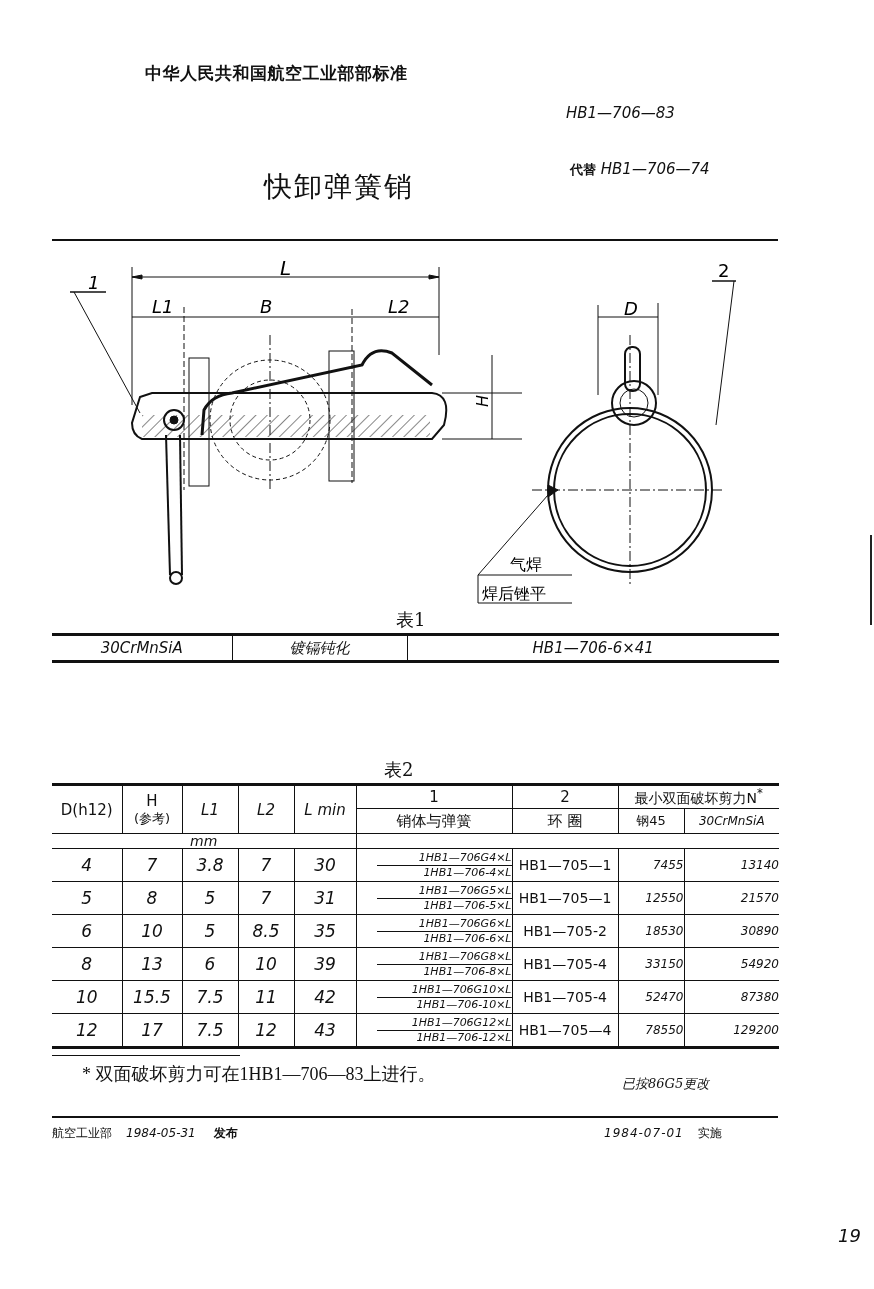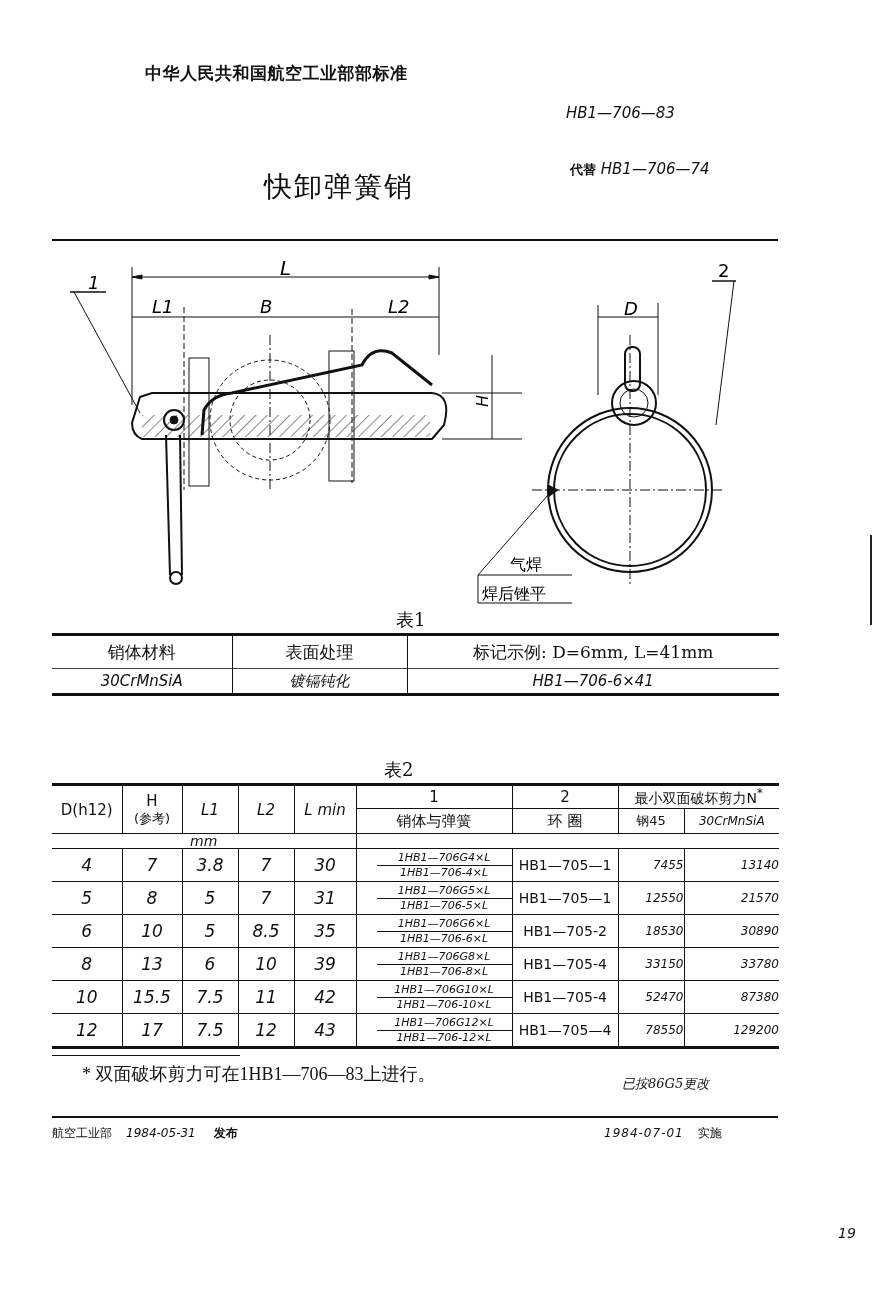--- a/index.html
+++ b/index.html
@@ -20,36 +20,36 @@
     .t1 td:first-child { border-left:none; }
     .t1 tr { border-bottom:1px solid #444; }
     .t1 { border-top:3px solid #111; border-bottom:3px solid #111; }
     .t1 tr.r td { height:24px; font-size:15px; font-style:italic; font-family:"DejaVu Sans", sans-serif; }
     .t2cap { left:384px; top:758px; font-size:18px; font-family:"DejaVu Serif", serif; }
     .t2 { left:52px; top:783px; width:727px; font-size:15px; border-top:3px solid #111; border-bottom:3px solid #111; }
     .t2 td { border:1px solid #111; padding:0; text-align:center; }
     .t2 tr td:first-child { border-left:none; }
     .t2 tr td:last-child { border-right:none; }
     .t2 .num { font-style:italic; font-size:17px; height:32px; }
-    .t2 .code { font-size:11px; line-height:14px; font-style:italic; text-align:center; padding-left:20px; }
+    .t2 .code { font-size:11px; line-height:14px; font-style:italic; text-align:right; padding-left:20px; }
     .t2 .code div { border-bottom:1px solid #111; }
     .t2 .code div:last-child { border-bottom:none; }
     .t2 .force { font-style:italic; font-size:12px; text-align:right; padding-left:4px; }
     .t2 .hdr { font-size:15px; }
     .t2 .ring { font-size:14px; }
     .note-rule { left:52px; top:1055px; width:188px; height:1px; background:#111; }
     .note { left:82px; top:1062px; font-size:18px; font-family:Liberation Serif, serif; }
     .hand { left:622px; top:1075px; font-size:13px; font-style:italic; font-family:"DejaVu Serif", serif; }
     .rule-bot { left:52px; top:1116px; width:726px; height:2px; background:#111; }
     .footer-l { left:52px; top:1125px; font-size:12px; }
     .footer-l i { font-style:italic; margin:0 18px 0 14px; }
     .footer-l b { font-weight:bold; }
     .footer-r { left:604px; top:1125px; font-size:12px; }
     .footer-r i { font-style:italic; margin-right:14px; letter-spacing:1px; }
-    .pageno { left:838px; top:1225px; font-size:14px; font-style:italic; }
+    .pageno { left:838px; top:1225px; font-size:18px; font-style:italic; }
     .margin-mark { left:870px; top:535px; width:2px; height:90px; background:#222; }
   </style>
 </head>
 <body>
 
 <div class="abs org">中华人民共和国航空工业部部标准</div>
 <div class="abs stdno">HB1—706—83</div>
 <div class="abs title">快卸弹簧销</div>
 <div class="abs replace">
   <b>代替</b>
@@ -133,25 +133,20 @@
 </svg>
 
 <div class="abs t1cap">表1</div>
 <table class="abs t1">
   <colgroup>
       <col style="width:180px">
       <col style="width:175px">
       <col>
     </colgroup>
   <tbody>
-      <tr>
-    <td>销体材料</td>
-    <td>表面处理</td>
-    <td>标记示例: D=6mm, L=41mm</td>
-  </tr>
   <tr class="r">
     <td>30CrMnSiA</td>
     <td>镀镉钝化</td>
     <td>HB1—706-6×41</td>
   </tr>
 </tbody>
   </table>
 
 <div class="abs t2cap">表2</div>
 <table class="abs t2">
@@ -237,21 +232,21 @@
     <td class="num">13</td>
     <td class="num">6</td>
     <td class="num">10</td>
     <td class="num">39</td>
     <td class="code">
           <div>1HB1—706G8×L</div>
           <div>1HB1—706-8×L</div>
         </td>
     <td class="ring">HB1—705-4</td>
     <td class="force">33150</td>
-    <td class="force">33780</td>
+    <td class="force">54920</td>
   </tr>
   <tr>
     <td class="num">10</td>
     <td class="num">15.5</td>
     <td class="num">7.5</td>
     <td class="num">11</td>
     <td class="num">42</td>
     <td class="code">
           <div>1HB1—706G10×L</div>
           <div>1HB1—706-10×L</div>

